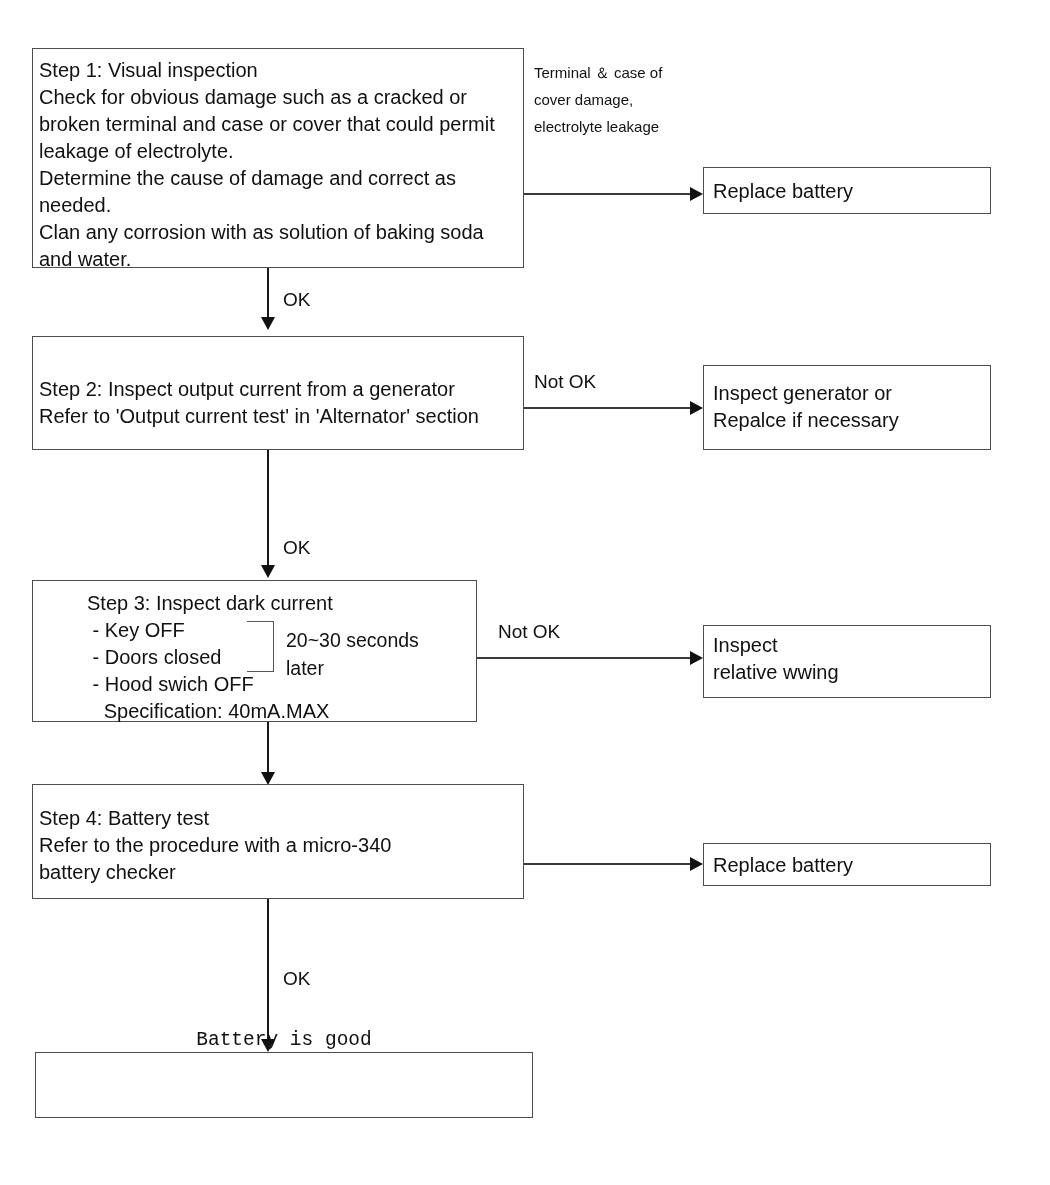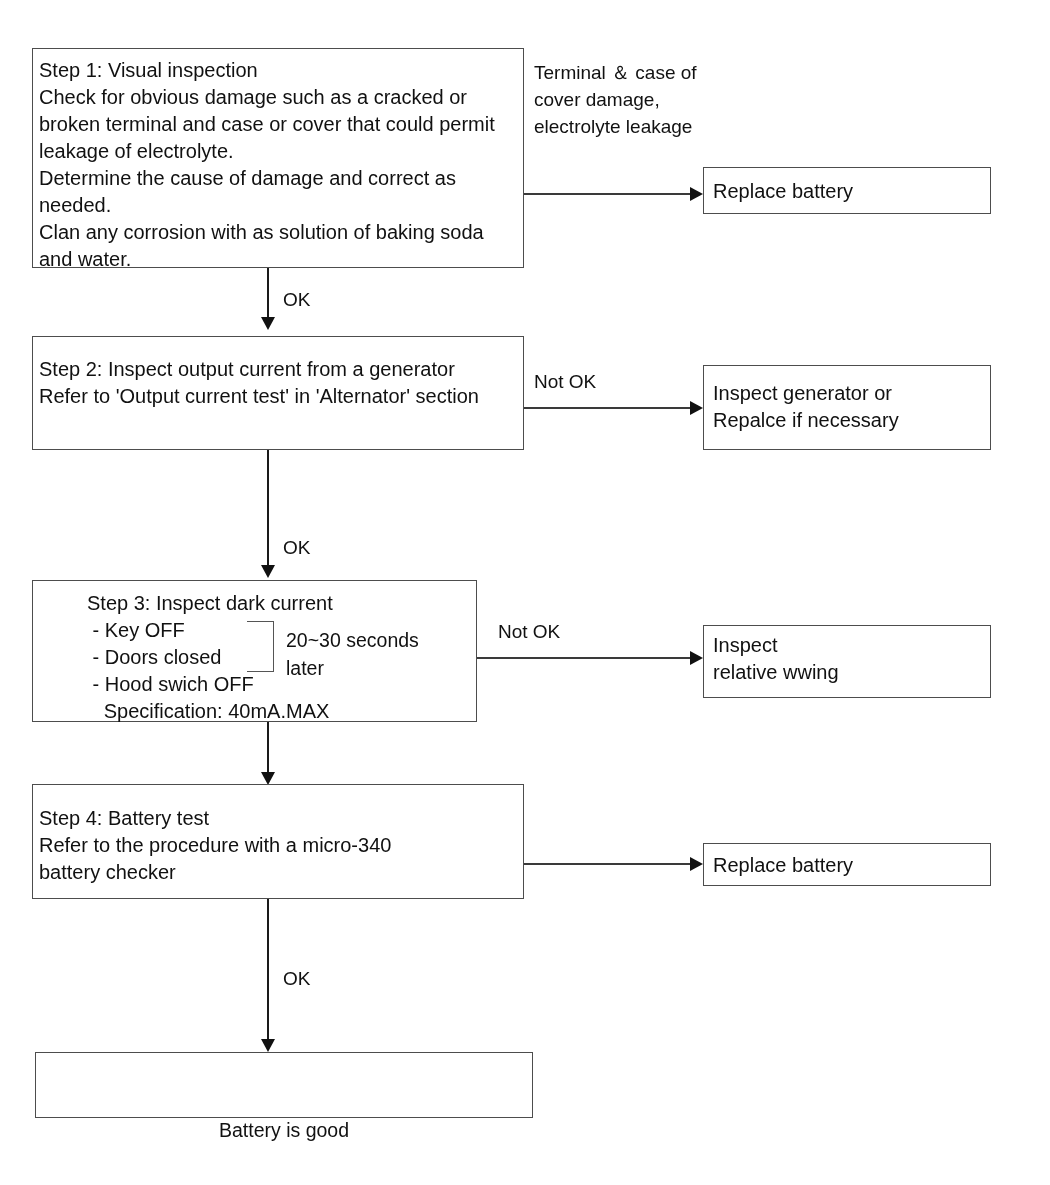--- a/index.html
+++ b/index.html
@@ -26,21 +26,21 @@
     position: absolute;
     white-space: pre;
     line-height: 27px;
     font-size: 20px;
     color: #111111;
   }
   .free-text {
     position: absolute;
     white-space: pre;
     line-height: 27px;
-    font-size: 19px;
+    font-size: 15px;
     color: #111111;
   }
   .edge-label {
     position: absolute;
     white-space: pre;
     font-size: 19px;
     line-height: 24px;
     color: #111111;
   }
   .vline {
@@ -112,21 +112,21 @@
   <div class="hline" style="left:524px; top:193px; width:168px;"></div>
   <div class="arrow-right" style="left:690px; top:187px;"></div>
   <div class="box" style="left:703px; top:167px; width:288px; height:47px;"></div>
   <div class="box-text" style="left:713px; top:178px; width:270px;">Replace battery</div>
 
   <div class="vline" style="left:267px; top:268px; height:52px;"></div>
   <div class="arrow-down" style="left:261px; top:317px;"></div>
   <div class="edge-label" style="left:283px; top:288px;">OK</div>
 
   <div class="box" style="left:32px; top:336px; width:492px; height:114px;"></div>
-  <div class="box-text" style="left:39px; top:356px; width:478px;">Step 2: Inspect output current from a generator
+  <div class="box-text" style="left:39px; top:376px; width:478px;">Step 2: Inspect output current from a generator
 Refer to 'Output current test' in 'Alternator' section</div>
 
   <div class="hline" style="left:524px; top:407px; width:168px;"></div>
   <div class="arrow-right" style="left:690px; top:401px;"></div>
   <div class="edge-label" style="left:534px; top:370px;">Not OK</div>
   <div class="box" style="left:703px; top:365px; width:288px; height:85px;"></div>
   <div class="box-text" style="left:713px; top:380px; width:270px;">Inspect generator or
 Repalce if necessary</div>
 
   <div class="vline" style="left:267px; top:450px; height:116px;"></div>
@@ -162,15 +162,15 @@
   <div class="hline" style="left:524px; top:863px; width:168px;"></div>
   <div class="arrow-right" style="left:690px; top:857px;"></div>
   <div class="box" style="left:703px; top:843px; width:288px; height:43px;"></div>
   <div class="box-text" style="left:713px; top:852px; width:270px;">Replace battery</div>
 
   <div class="vline" style="left:267px; top:899px; height:141px;"></div>
   <div class="arrow-down" style="left:261px; top:1039px;"></div>
   <div class="edge-label" style="left:283px; top:967px;">OK</div>
 
   <div class="box" style="left:35px; top:1052px; width:498px; height:66px;"></div>
-  <div class="centered-text" style="left:35px; top:1119px; width:498px;">Battery is good</div>
+  <div class="centered-text" style="left:35px; top:1029px; width:498px;font-family:Liberation Mono, monospace;">Battery is good</div>
 
 </div>
 
 </body></html>

